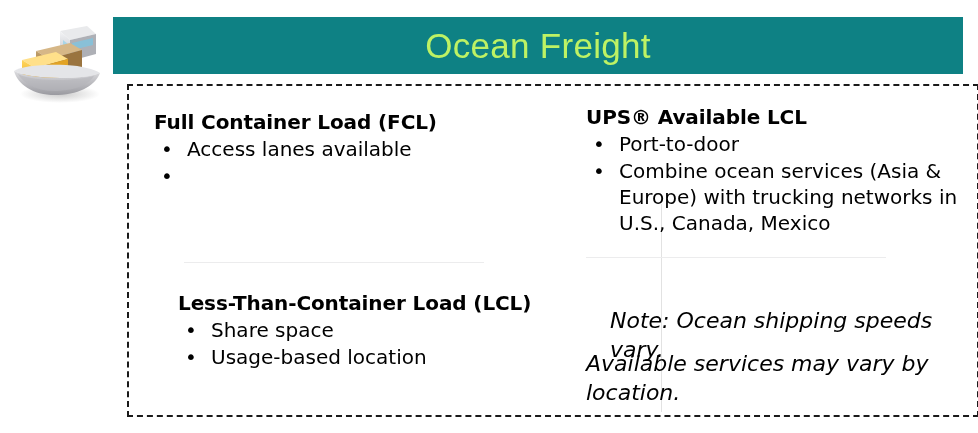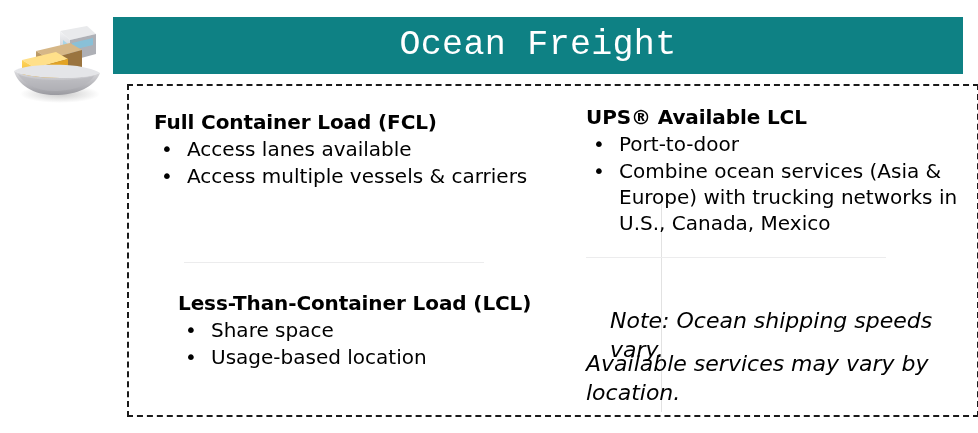--- a/index.html
+++ b/index.html
@@ -33,26 +33,26 @@
     top: 17px;
     width: 850px;
     height: 57px;
     background: #0E8184;
     display: flex;
     align-items: center;
     justify-content: center;
     box-sizing: border-box;
   }
   .banner-title {
-    color: #ffffff;
+    color: #bef264;
     font-size: 35px;
     font-weight: 400;
     letter-spacing: 0.3px;
     line-height: 1;
-    font-family: Liberation Mono, monospace;
+    font-family: Liberation Sans, sans-serif;
   }
 
   
   .content-box {
     position: absolute;
     left: 127px;
     top: 84px;
     width: 852px;
     height: 333px;
     border: 2px dashed #1a1a1a;
@@ -206,21 +206,20 @@
 
     <div>
       <div class="block-title">Full Container Load (FCL)</div>
       <ul class="bullets">
         <li>
           <span class="bullet-dot">•</span>
           <span>Access lanes available</span>
         </li>
         <li>
           <span class="bullet-dot">•</span>
-          <span>Access multiple vessels &amp; carriers</span>
         </li>
       </ul>
     </div>
 
     <div class="lcl-block">
       <div class="block-title">Less-Than-Container Load (LCL)</div>
       <ul class="bullets">
         <li>
           <span class="bullet-dot">•</span>
           <span>Share space</span>

